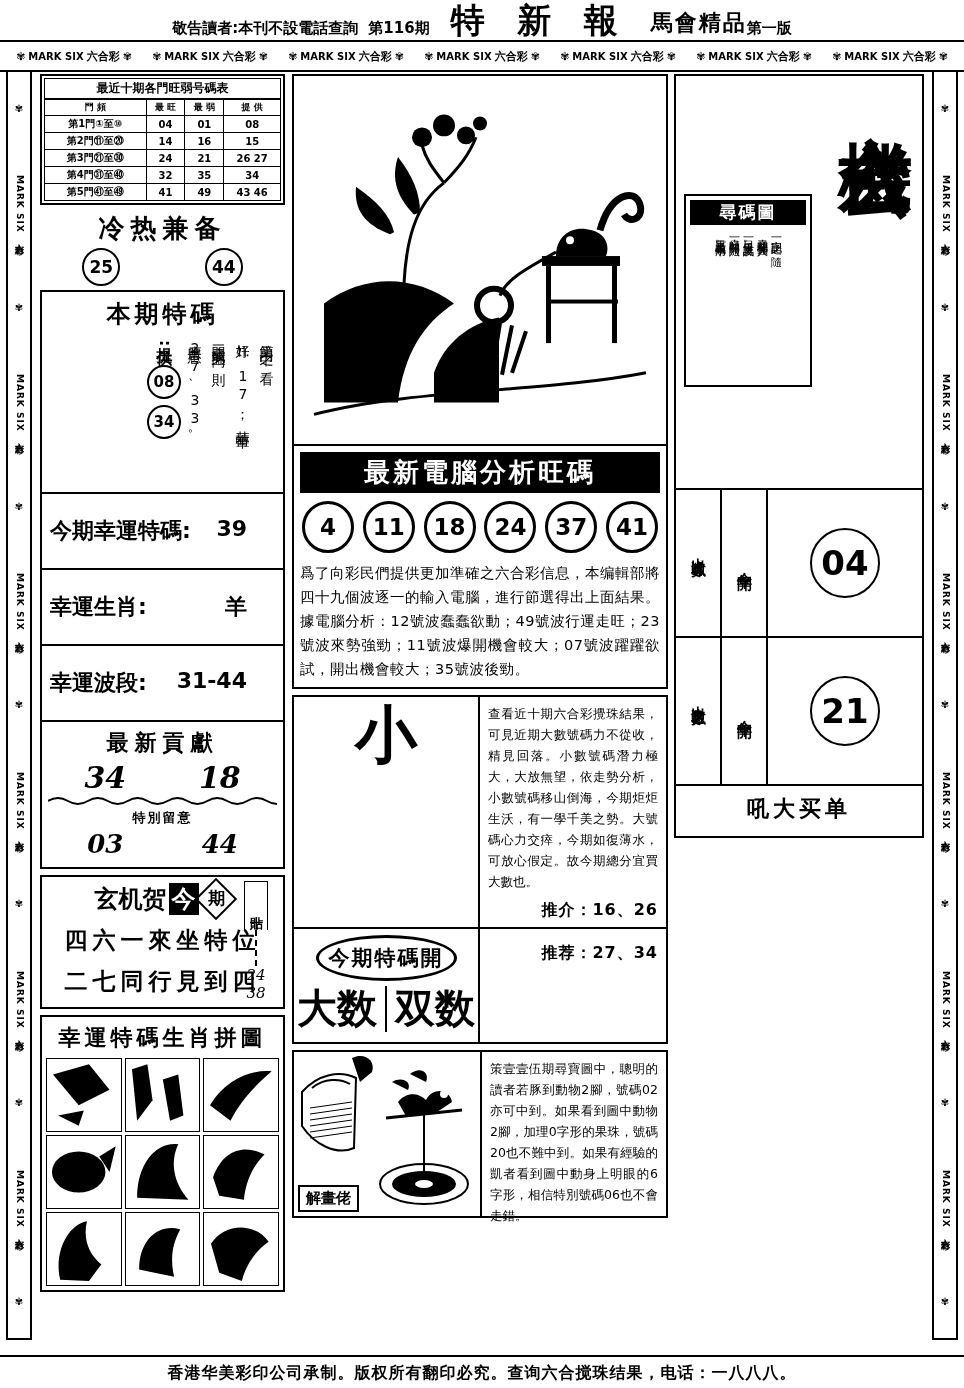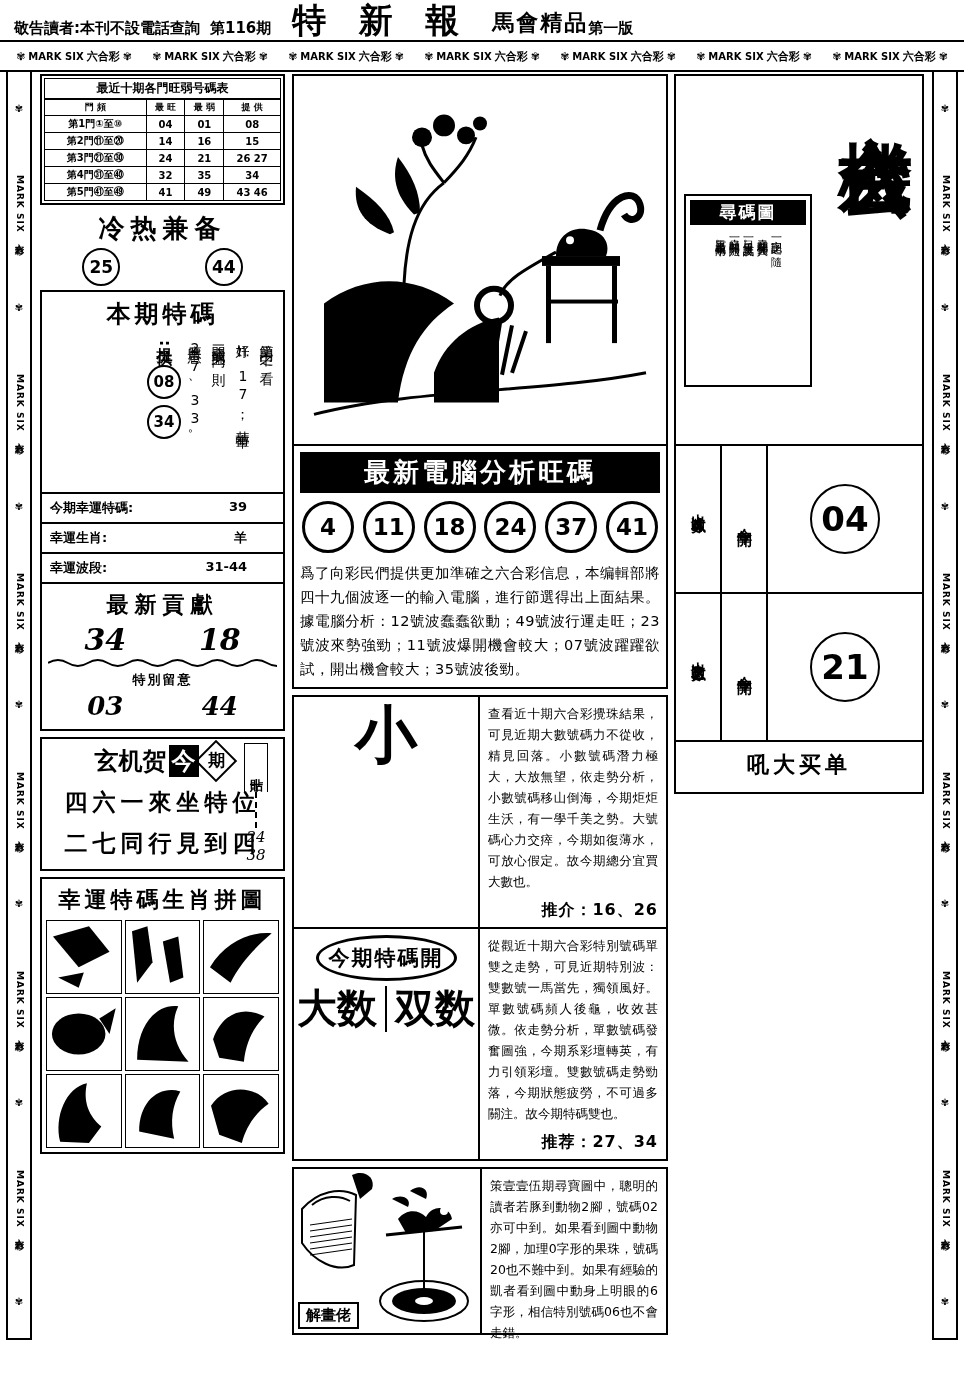--- a/index.html
+++ b/index.html
@@ -1,20 +1,20 @@
 <!DOCTYPE html>
 <html><head>
 <meta charset="utf-8">
 <style>
   html,body{margin:0;padding:0;background:#fff;}
   body{width:964px;height:1388px;font-family:"DejaVu Sans","Liberation Sans",sans-serif;color:#000;}
   .page{position:relative;width:964px;height:1388px;overflow:hidden;}
 
   
-  .topbar{display:flex;align-items:flex-end;justify-content:flex-start;padding:4px 14px 2px 14px;height:40px;box-sizing:border-box;}
+  .topbar{display:flex;align-items:flex-end;justify-content:center;padding:4px 14px 2px 14px;height:40px;box-sizing:border-box;}
   .topbar .notice{font-size:15px;font-weight:bold;letter-spacing:0px;white-space:nowrap;}
   .topbar .issue{font-size:15px;font-weight:bold;margin-left:10px;}
   .topbar .maintitle{font-size:34px;font-weight:bold;letter-spacing:12px;line-height:34px;margin:0 21px;font-family:Liberation Serif, serif;}
   .topbar .sub{font-size:22px;font-weight:bold;letter-spacing:2px;font-family:"DejaVu Serif","Liberation Serif",serif;}
   .topbar .edition{font-size:15px;font-weight:bold;}
 
   
   .strip{border-top:2px solid #000;border-bottom:2px solid #000;height:28px;display:flex;align-items:center;justify-content:space-around;padding:0 6px;}
   .strip .unit{display:flex;align-items:center;gap:3px;font-size:10px;font-weight:bold;white-space:nowrap;}
   .strip .flower{font-size:11px;}
@@ -48,21 +48,21 @@
   .c34{width:34px;height:34px;font-size:17px;}
   .c64{width:66px;height:66px;font-size:34px;}
 
   .special{border:2px solid #000;margin-top:4px;padding:4px 6px 8px;box-sizing:border-box;}
   .special h2{margin:2px 0 4px;text-align:center;font-size:24px;font-weight:bold;letter-spacing:4px;font-family:Liberation Sans, sans-serif;}
   .vert-rows{display:flex;flex-direction:row-reverse;justify-content:flex-start;gap:4px;min-height:150px;}
   .vcol{writing-mode:vertical-rl;text-orientation:upright;font-size:14px;line-height:20px;letter-spacing:2px;}
   .prov{display:flex;flex-direction:column;align-items:center;gap:6px;margin-left:2px;}
   .prov .lbl{writing-mode:vertical-rl;font-size:16px;font-weight:bold;letter-spacing:3px;}
 
-  .luckline{border:2px solid #000;border-top:none;padding:5px 8px;font-size:13px;font-weight:bold;display:flex;justify-content:space-between;box-sizing:border-box;}
+  .luckline{border:2px solid #000;border-top:none;padding:22px 8px;font-size:22px;font-weight:bold;display:flex;justify-content:space-between;box-sizing:border-box;}
   .luckline:first-of-type{border-top:2px solid #000;}
   .luckline .val{font-weight:bold;padding-right:28px;}
 
   .contrib{border:2px solid #000;border-top:none;padding:4px 6px 8px;text-align:center;box-sizing:border-box;}
   .contrib h3{margin:2px 0;font-size:22px;font-weight:bold;letter-spacing:6px;font-family:"DejaVu Serif","Liberation Serif",serif;}
   .contrib .pair{display:flex;justify-content:space-around;font-size:30px;font-style:italic;font-weight:bold;font-family:"DejaVu Serif","Liberation Serif",serif;}
   .contrib .note{font-size:13px;font-weight:bold;letter-spacing:2px;margin:2px 0;}
   .contrib .pair2{display:flex;justify-content:space-around;font-size:26px;font-style:italic;font-weight:bold;font-family:"DejaVu Serif","Liberation Serif",serif;}
 
   
@@ -103,21 +103,21 @@
   .mcell-r p{margin:0;font-size:12.5px;line-height:21px;text-align:justify;}
   .mcell-r .rec{text-align:right;font-size:16px;font-weight:bold;margin-top:8px;letter-spacing:1px;}
 
   .bottomart{display:flex;border:2px solid #000;margin-top:6px;box-sizing:border-box;height:168px;}
   .ba-left{width:186px;border-right:2px solid #000;position:relative;}
   .ba-right{flex:1;padding:6px 8px;box-sizing:border-box;}
   .ba-right p{margin:0;font-size:12.5px;line-height:21px;text-align:justify;}
   .solve{position:absolute;left:4px;bottom:4px;border:2px solid #000;font-size:15px;font-weight:bold;padding:2px 6px;background:#fff;}
 
   
-  .bigart{border:2px solid #000;height:372px;position:relative;overflow:hidden;box-sizing:border-box;}
+  .bigart{border:2px solid #000;height:416px;position:relative;overflow:hidden;box-sizing:border-box;}
   .lhxj{position:absolute;right:6px;top:0;font-size:74px;font-weight:bold;font-family:"DejaVu Serif","Liberation Serif",serif;writing-mode:vertical-rl;line-height:78px;letter-spacing:2px;}
   .seekbox{position:absolute;left:8px;top:118px;width:128px;border:2px solid #000;padding:4px;box-sizing:border-box;background:#fff;}
   .seek-title{background:#000;color:#fff;text-align:center;font-size:17px;font-weight:bold;letter-spacing:2px;padding:1px 0;}
   .poem{display:flex;flex-direction:row-reverse;justify-content:center;gap:1px;margin-top:6px;height:150px;}
   .poem span{writing-mode:vertical-rl;font-size:11px;line-height:13px;letter-spacing:1px;}
 
   .statbox{border:2px solid #000;border-top:none;display:flex;height:148px;box-sizing:border-box;}
   .st-l{width:44px;border-right:2px solid #000;display:flex;flex-direction:column;align-items:center;justify-content:center;}
   .st-l .lab{writing-mode:vertical-rl;font-size:15px;font-weight:bold;letter-spacing:2px;}
   .st-l .num{font-size:19px;font-weight:bold;margin-top:6px;}
@@ -462,21 +462,20 @@
         <div class="mrow">
           <div class="mcell-l">
             <div class="ellipse">今期特碼開</div>
             <div class="twochar">
               <span>大数</span>
               <span class="sep"></span>
               <span>双数</span>
             </div>
           </div>
           <div class="mcell-r">
-            <p>從觀近十期六合彩特別號碼單雙之走勢，可見近期特別波：雙數號一馬當先，獨領風好。單數號碼頻人後龜，收效甚微。依走勢分析，單數號碼發奮圖強，今期系彩壇轉英，有力引領彩壇。雙數號碼走勢勁落，今期狀態疲勞，不可過多關注。故今期特碼雙也。</p>
             <div class="rec">推荐：27、34</div>
           </div>
         </div>
       </div>
 
       <div class="bottomart">
         <div class="ba-left">
           <svg width="100%" height="100%" viewBox="0 0 186 164" preserveAspectRatio="none">
             <rect width="186" height="164" fill="#fff"></rect>
 
@@ -554,13 +553,14 @@
       </div>
 
       <div class="rbox">
         <h4>吼大买单</h4>
       </div>
 
     </div>
 
   </div>
 
+  <div class="footer">香港华美彩印公司承制。版权所有翻印必究。查询六合搅珠结果，电话：一八八八。</div>
 </div>
 
 </body></html>

